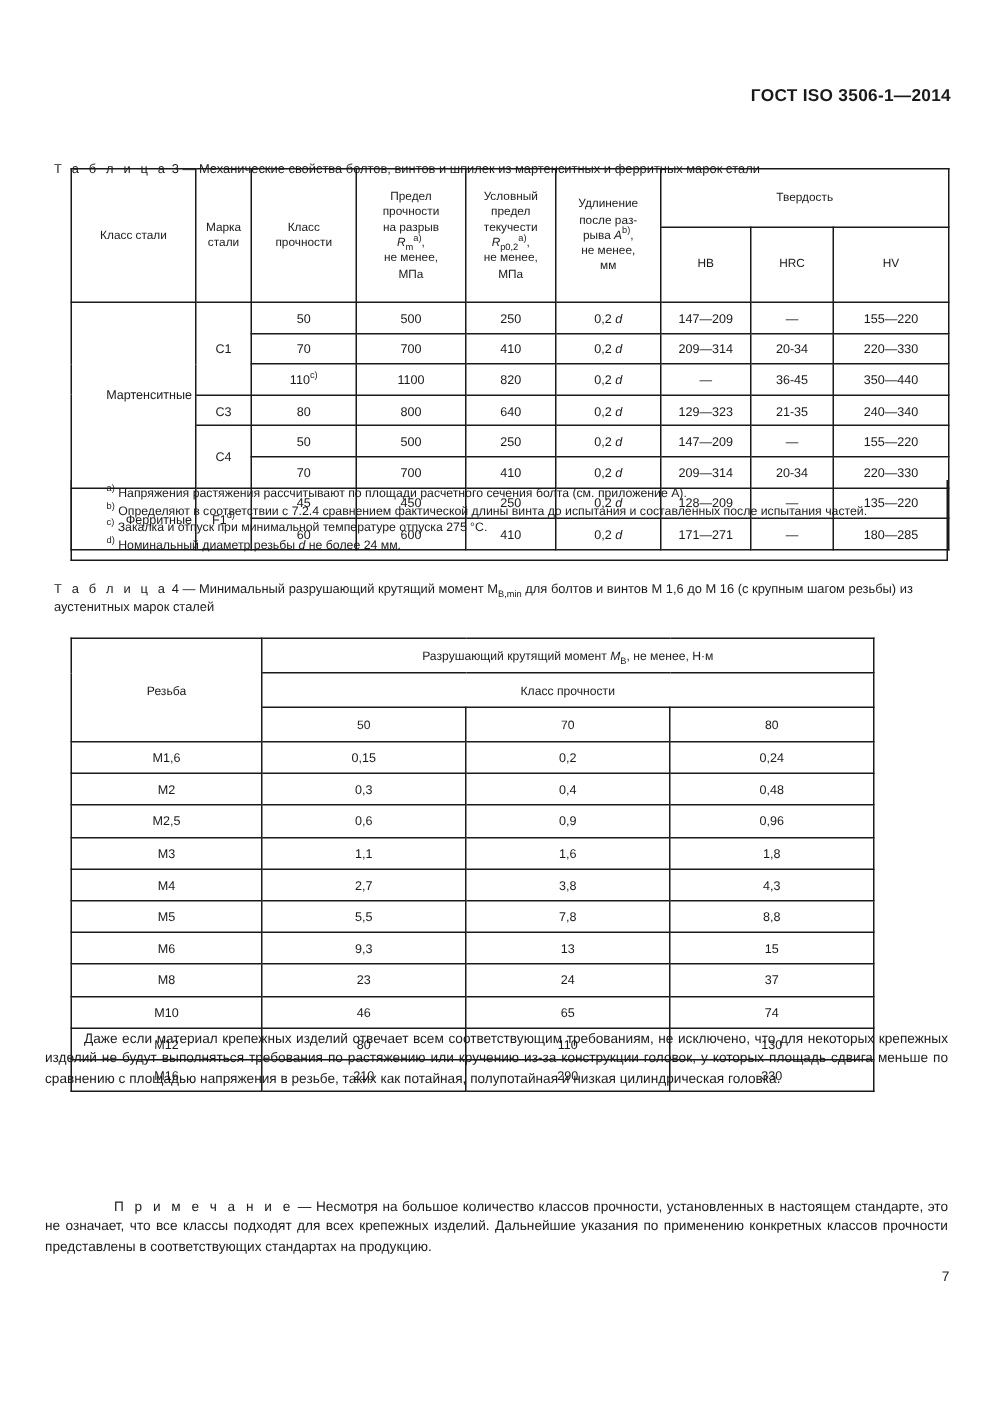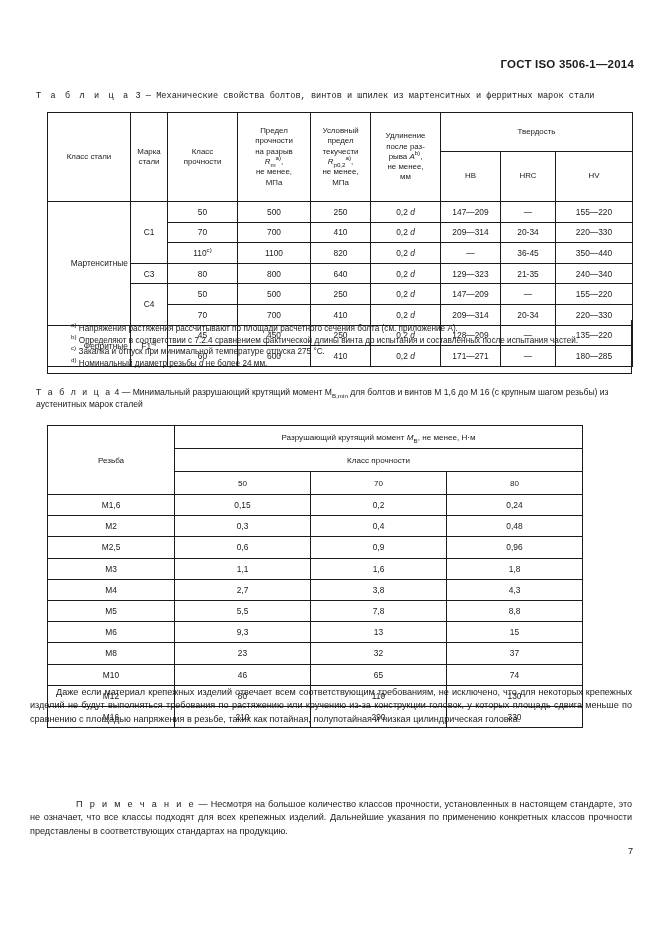--- a/index.html
+++ b/index.html
@@ -37,21 +37,21 @@
     position: absolute;
     left: 36px;
     font-size: 8.6px;
     line-height: 12.4px;
     width: 600px;
     text-align: left;
   }
   .tbl-caption .spaced {
     letter-spacing: 2.1px;
   }
-  #caption3 { top: 90px; font-family: Liberation Mono, monospace; }
+  #caption3 { top: 106px; }
   #caption4 { top: 386px; width: 596px; }
 
   
   table {
     border-collapse: collapse;
     table-layout: fixed;
     font-size: 8.2px;
   }
   table td, table th {
     border: 0.8px solid #1a1a1a;
@@ -392,21 +392,21 @@
           </tr>
           <tr>
             <td>М6</td>
             <td>9,3</td>
             <td>13</td>
             <td>15</td>
           </tr>
           <tr>
             <td>М8</td>
             <td>23</td>
-            <td>32</td>
+            <td>24</td>
             <td>37</td>
           </tr>
           <tr>
             <td>М10</td>
             <td>46</td>
             <td>65</td>
             <td>74</td>
           </tr>
           <tr>
             <td>М12</td>

